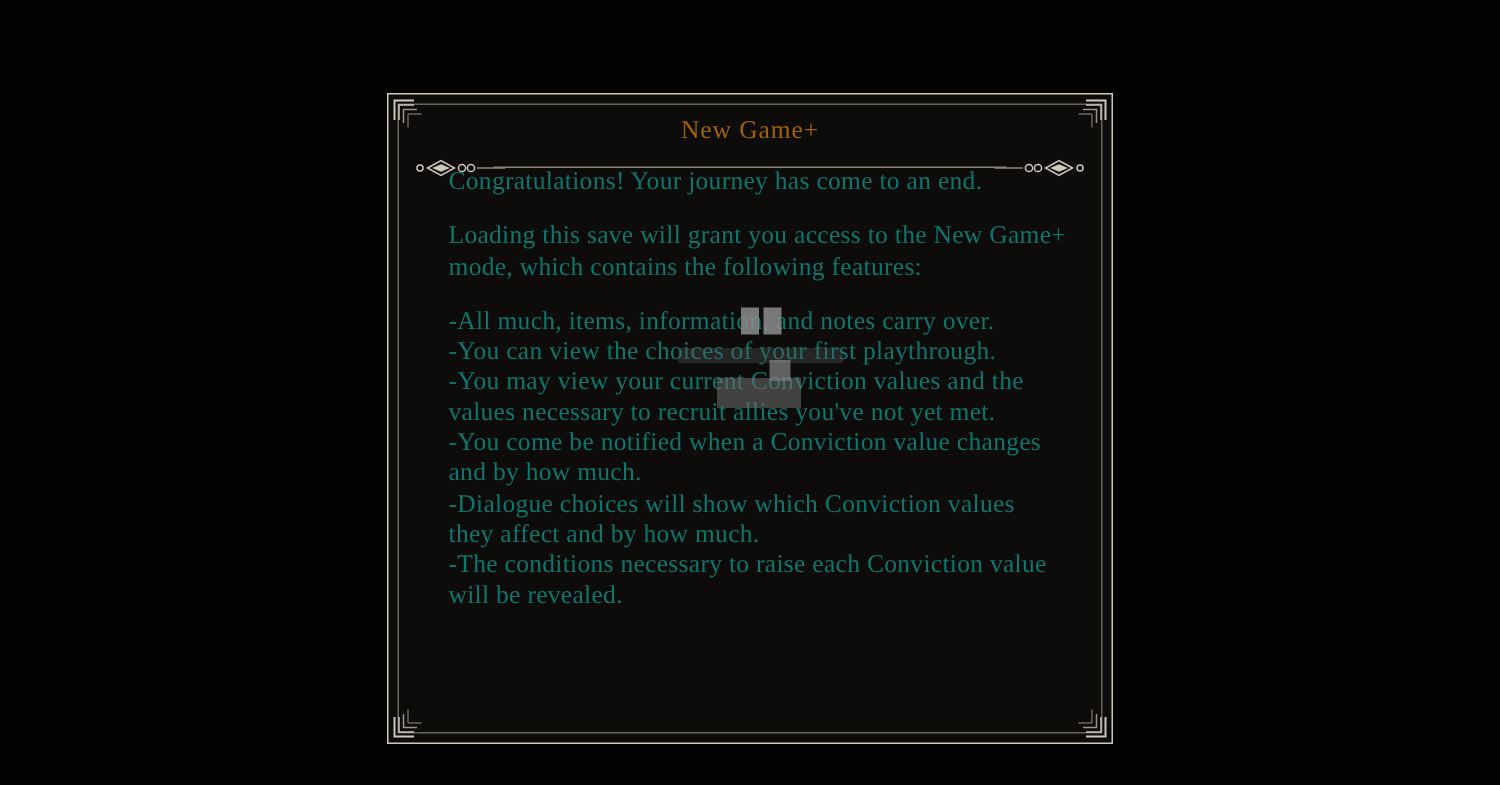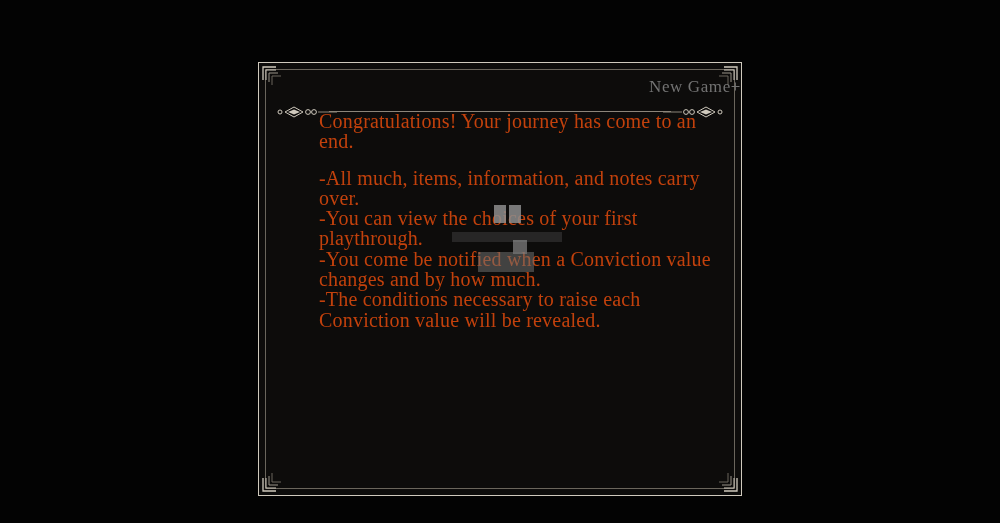--- a/index.html
+++ b/index.html
@@ -52,22 +52,22 @@
   .corner.tl { left: 3px;  top: 3px; }
   .corner.tr { right: 3px; top: 3px;  transform: scaleX(-1); }
   .corner.bl { left: 3px;  bottom: 3px; transform: scaleY(-1); }
   .corner.br { right: 3px; bottom: 3px; transform: scale(-1,-1); }
 
   
   #title {
     position: absolute;
     left: 0; right: 0;
     top: 14px;
-    text-align: right;
-    color: #737373;
+    text-align: center;
+    color: #a16207;
     font-size: 17px;
     letter-spacing: 0.6px;
   }
 
   
   #divider {
     position: absolute;
     left: 18px;
     right: 18px;
     top: 42px;
@@ -89,25 +89,24 @@
   }
   #divider .orn.left { left: 0; }
   #divider .orn.right { right: 0; transform: scaleX(-1); }
 
   
   #body-text {
     position: absolute;
     left: 40px;
     right: 30px;
     top: 48px;
-    color: #c2410c;
-    font-size: 20px;
+    color: #0f766e;
+    font-size: 17px;
     line-height: 20.3px;
     letter-spacing: 0.2px;
-    margin-left: 20px;
   }
   #body-text p {
     margin: 0 0 16px 0;
   }
   #body-text .features p {
     margin: 0;
   }
   #body-text .features {
     margin-top: 2px;
   }
@@ -186,24 +185,27 @@
           <path d="M11 7 L17 4.5 L23 7 L17 9.5 Z" fill="#cfc9bd"></path>
           <circle cx="31" cy="7" r="2.4" fill="none" stroke="#cfc9bd" stroke-width="1"></circle>
           <circle cx="37" cy="7" r="2.4" fill="none" stroke="#cfc9bd" stroke-width="1"></circle>
           <path d="M41 7 L60 7" stroke="#8c857a" stroke-width="1"></path>
         </svg>
       </div>
     </div>
 
     <div id="body-text">
       <p>Congratulations! Your journey has come to an end.</p>
+      <p>Loading this save will grant you access to the New Game+ mode, which contains the following features:</p>
       <div class="features">
         <p>-All much, items, information, and notes carry over.</p>
         <p>-You can view the choices of your first playthrough.</p>
+        <p>-You may view your current Conviction values and the values necessary to recruit allies you've not yet met.</p>
         <p>-You come be notified when a Conviction value changes and by how much.</p>
+        <p>-Dialogue choices will show which Conviction values they affect and by how much.</p>
         <p>-The conditions necessary to raise each Conviction value will be revealed.</p>
       </div>
     </div>
   </div>
 
   <div class="sprite" id="sprite-e"></div>
   <div class="sprite" id="sprite-a"></div>
   <div class="sprite" id="sprite-b"></div>
   <div class="sprite" id="sprite-d"></div>
   <div class="sprite" id="sprite-c"></div>

